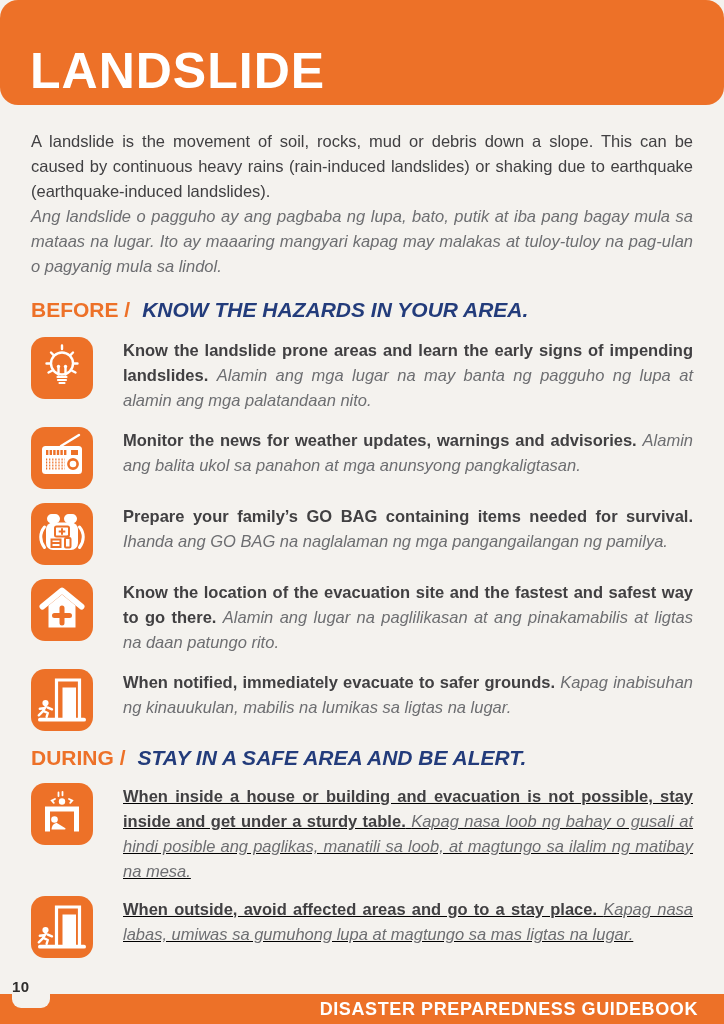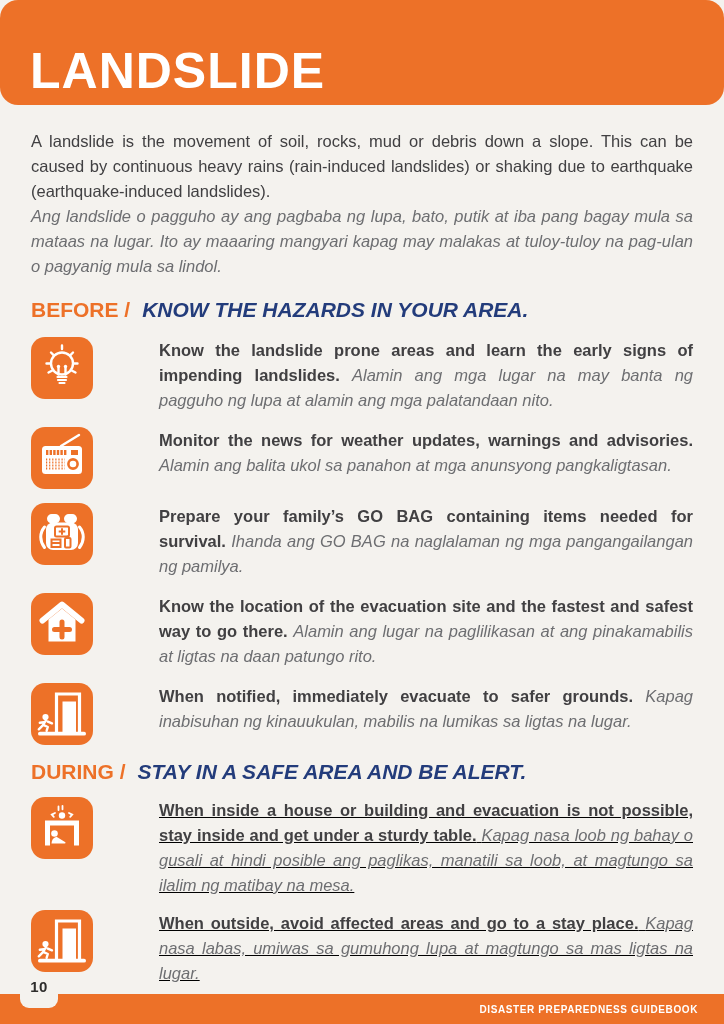--- a/index.html
+++ b/index.html
@@ -26,21 +26,21 @@
     margin:24px 0 0;font-weight:normal;font-size:16.5px;line-height:25px;
     color:var(--text-dark);text-align:justify;
   }
   .intro-fil{
     margin:0;font-style:italic;font-size:16.5px;line-height:25px;
     color:var(--text-gray);text-align:justify;
   }
   .section-head{margin:18px 0 0;font-size:21px;font-weight:bold;line-height:26px;}
   .section-label{color:var(--orange);}
   .section-title{color:var(--navy);margin-left:12px;font-style:italic;}
-  .tip-row{display:flex;align-items:flex-start;margin-top:14px;gap:36px;}
+  .tip-row{display:flex;align-items:flex-start;margin-top:14px;}
   .section-during .tip-row{margin-top:12px;text-decoration:underline;}
   .section-during .section-head{margin-top:14px;}
   .icon-tile{
     flex:0 0 auto;width:62px;height:62px;border-radius:14px;
     background:var(--orange);margin-right:30px;display:block;
   }
   .icon-tile svg{display:block;width:62px;height:62px;}
   .iw{fill:#fff;stroke:none;}
   .iws{stroke:#fff;fill:none;}
   .io{fill:var(--orange);stroke:none;}
@@ -48,26 +48,26 @@
   .tip-text{
     flex:1;margin:1px 0 0;font-size:16.5px;line-height:25px;text-align:justify;
   }
   .tip-text strong{color:var(--text-dark);font-weight:bold;}
   .tip-text em{color:var(--text-gray);font-style:italic;}
   .footer-bar{
     position:absolute;left:0;right:0;bottom:0;height:30px;background:var(--orange);
     display:flex;align-items:center;justify-content:flex-end;padding-right:26px;
   }
   .guidebook-title{
-    color:var(--white);font-weight:bold;font-size:10px;letter-spacing:0.6px;
+    color:var(--white);font-weight:bold;font-size:18px;letter-spacing:0.6px;
   }
   .page-tab{
-    position:absolute;left:20px;bottom:16px;width:38px;height:22px;
+    position:absolute;left:12px;bottom:16px;width:38px;height:22px;
     background:var(--background);border-radius:0 0 9px 9px;z-index:2;
-    display:flex;align-items:flex-start;justify-content:center;
+    display:flex;align-items:flex-start;
   }
   .page-number{
     font-weight:bold;font-size:15px;color:#2E2D2C;letter-spacing:0.5px;
     margin-top:-8px;
   }
 </style>
 </head>
 <body>
 
 <div class="page">

